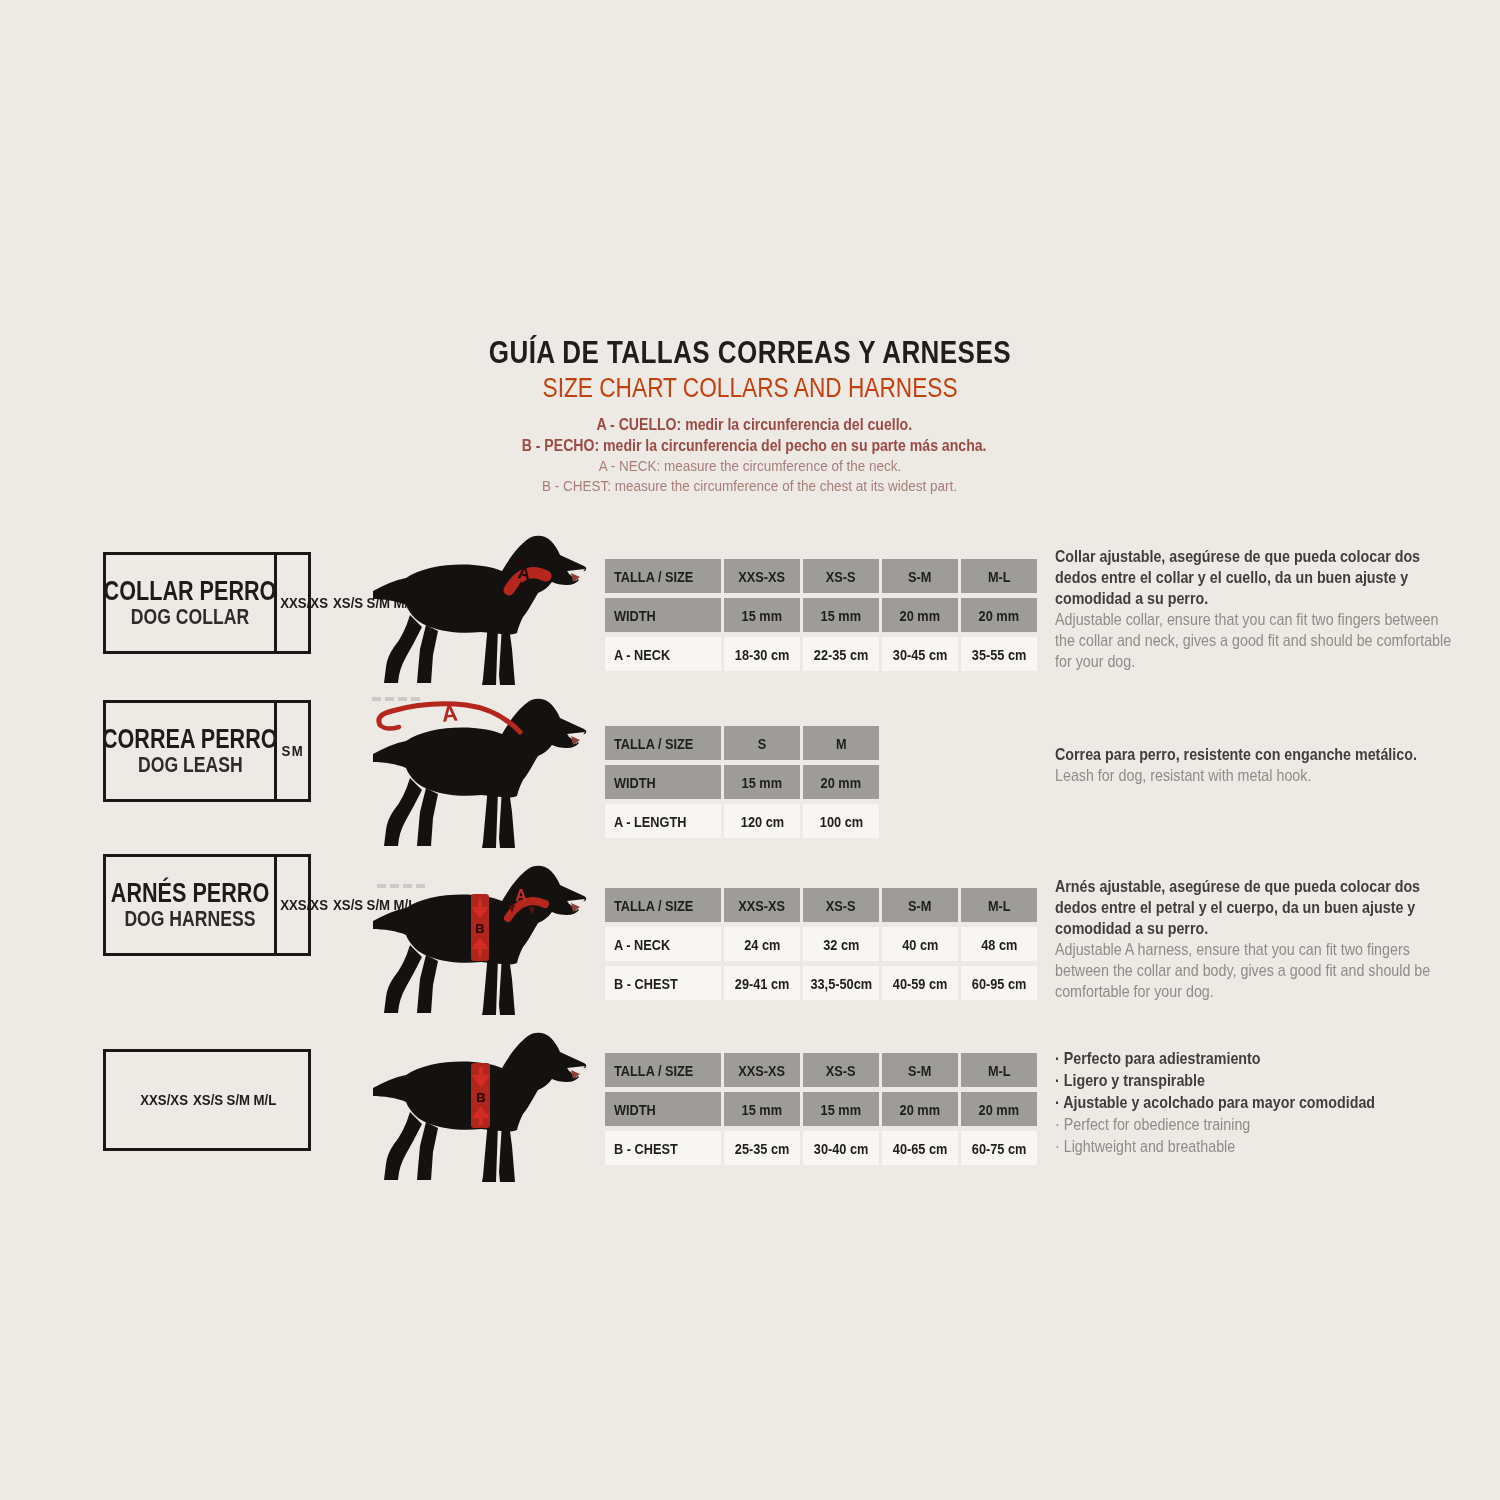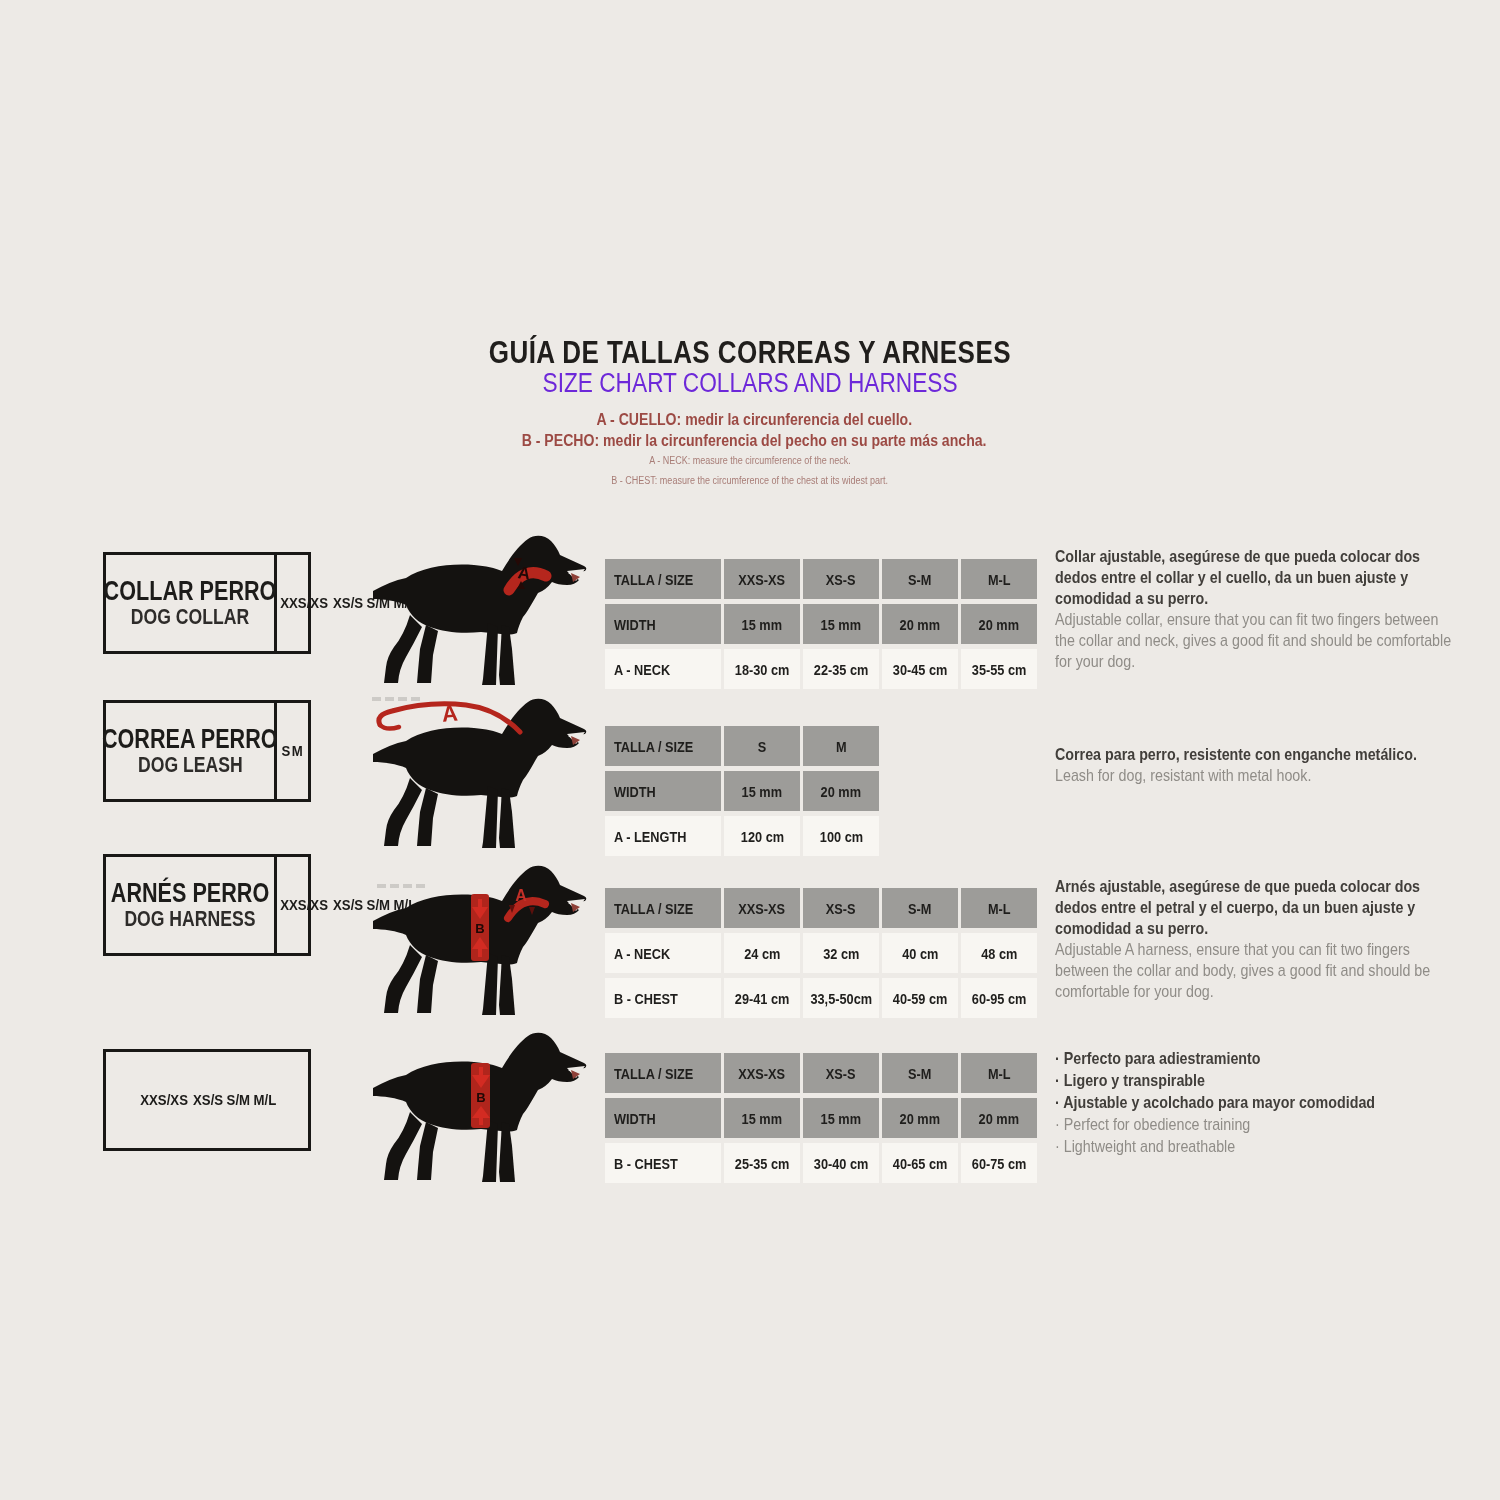--- a/index.html
+++ b/index.html
@@ -3,43 +3,43 @@
 <meta charset="utf-8">
 <style>
   html,body{margin:0;padding:0;background:#edeae6;}
   .canvas{position:relative;width:1500px;height:1500px;background:#edeae6;
           font-family:"Liberation Sans",sans-serif;color:#232220;overflow:hidden;}
 
   
   .hdr{position:absolute;left:0;top:336px;width:100%;text-align:center;}
   .cond{display:inline-block;white-space:nowrap;transform:scaleX(.84);transform-origin:50% 50%;}
   .t1{font-size:31px;font-weight:bold;line-height:34px;color:#201e1c;letter-spacing:.5px;}
-  .t2{font-size:27px;font-weight:400;line-height:26px;color:#6d28d9;}
+  .t2{font-size:27px;font-weight:400;line-height:26px;margin-top:5px;color:#c2410c;}
   .notes{margin-top:13px;}
   .noteES{font-size:16px;font-weight:bold;line-height:21px;color:#9c4a44;margin-left:8px;}
-  .noteEN{font-size:10px;font-weight:400;line-height:20px;color:#a87d77;text-align:center;}
+  .noteEN{font-size:15px;font-weight:400;line-height:20px;color:#a87d77;text-align:center;}
 
   
   .labelbox{position:absolute;left:103px;width:208px;height:102px;border:3px solid #191816;
             box-sizing:border-box;display:flex;background:transparent;}
   .lb-left{width:168px;border-right:3px solid #191816;display:flex;flex-direction:column;
            align-items:center;justify-content:center;}
   .lb-right{flex:1;display:flex;flex-direction:row;align-items:center;justify-content:center;}
   .lb-main{font-size:27px;font-weight:bold;line-height:28px;color:#1d1c1a;}
   .lb-main .cond{transform:scaleX(.8);}
   .lb-sub{font-size:22px;font-weight:700;line-height:24px;color:#2e2c2a;}
   .lb-sub .cond{transform:scaleX(.8);}
   .lb-size{font-size:15px;font-weight:bold;line-height:18px;color:#1d1c1a;}
   .lb-size .cond{transform:scaleX(.88);}
 
   
   .size-table{position:absolute;left:605px;display:grid;gap:5px 3px;}
   .st5{grid-template-columns:116px 76px 76px 76px 76px;}
   .st3{grid-template-columns:116px 76px 76px;}
-  .cell{height:40px;display:flex;align-items:center;justify-content:center;
+  .cell{height:34px;display:flex;align-items:center;justify-content:center;
         font-size:15px;font-weight:bold;color:#1f1e1c;}
   .cell .cond{transform:scaleX(.85);}
   .cell.lab{justify-content:flex-start;padding-left:9px;}
   .cell.lab .cond{transform-origin:0 50%;}
   .g{background:#9d9c99;}
   .w{background:#f8f6f2;}
 
   
   .desc{position:absolute;left:1055px;width:560px;transform:scaleX(.84);transform-origin:0 0;}
   .d-es{margin:0;font-size:17px;font-weight:bold;line-height:21px;color:#413e3a;white-space:pre-line;}

